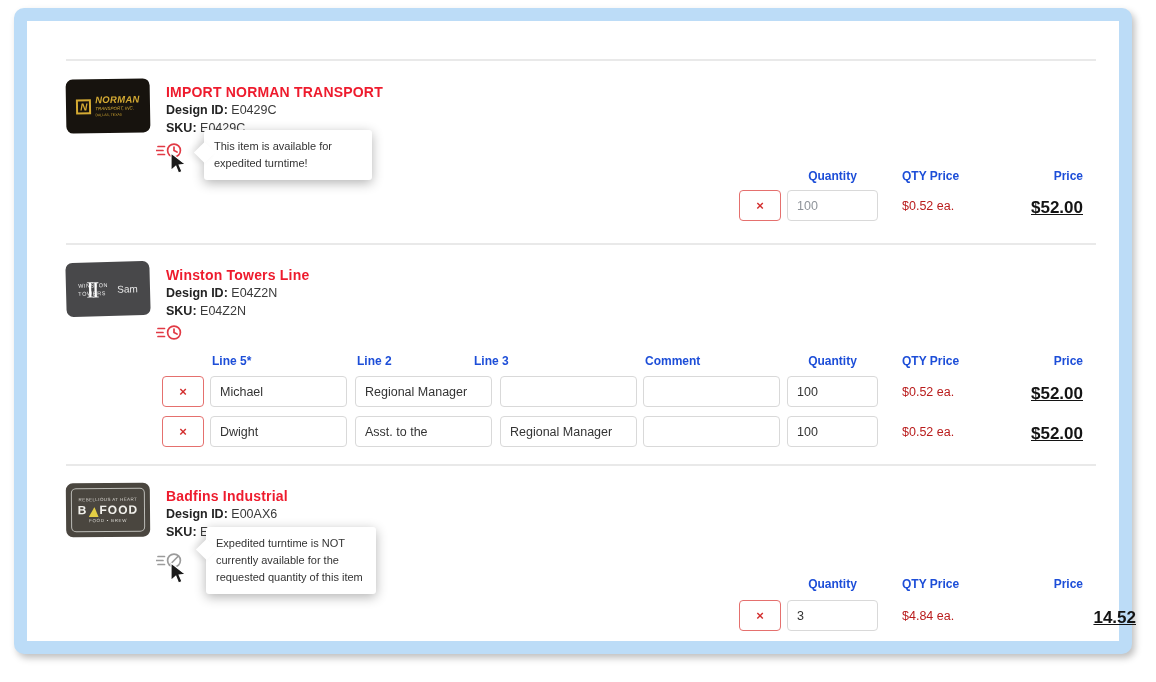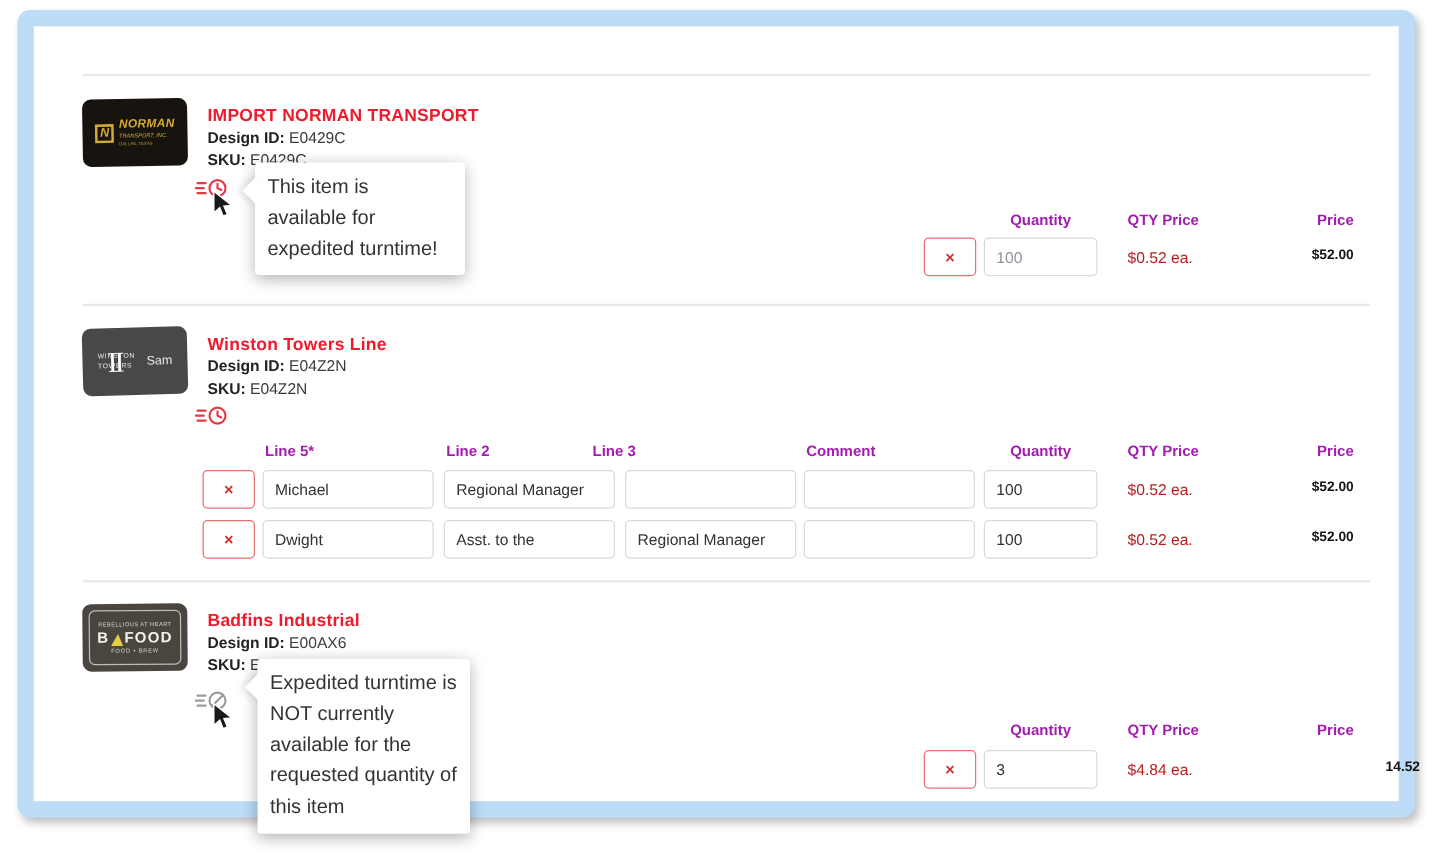--- a/index.html
+++ b/index.html
@@ -42,32 +42,32 @@
 
   .title { position:absolute; font-size:14px; font-weight:bold; color:#ee1b2d; letter-spacing:0.2px; z-index:2; }
   .meta  { position:absolute; font-size:12.5px; color:#3a3a3a; z-index:2; }
   .meta b { color:#232323; }
 
   .expicon { position:absolute; z-index:2; display:inline-block; cursor:pointer; }
   .cursor  { position:absolute; z-index:7; display:inline-block; }
 
   .tooltip {
     position:absolute; background:#ffffff; border-radius:3px; padding:8px 10px;
-    font-size:16px; line-height:1.55; color:#333;
+    font-size:11px; line-height:1.55; color:#333;
     box-shadow:0 3px 12px rgba(0,0,0,0.3); z-index:6;
   }
   .tooltip::before {
     content:""; position:absolute; left:-7px; top:15px; width:15px; height:15px;
     background:#ffffff; transform:rotate(45deg);
     box-shadow:-3px 3px 6px rgba(0,0,0,0.10);
   }
 
-  .hdr  { position:absolute; font-size:12px; font-weight:bold; color:#a21caf; z-index:2; }
+  .hdr  { position:absolute; font-size:12px; font-weight:bold; color:#1d4ed8; z-index:2; }
   .cell { position:absolute; font-size:12.5px; color:#b91c1c; z-index:2; }
-  .cell.bold { font-weight:bold; color:#141414; font-size:11px; }
+  .cell.bold { font-weight:bold; color:#141414; font-size:17px;text-decoration:underline; }
   .center { text-align:center; }
   .right  { text-align:right; }
 
   .xbtn {
     position:absolute; width:42px; height:31px; background:#ffffff;
     border:1px solid #e5706e; border-radius:4px; color:#d32f2f;
     font-weight:bold; font-size:13px; line-height:1; text-align:center;
     cursor:pointer; z-index:2; font-family:inherit; padding:0;
   }
   .tinput {

